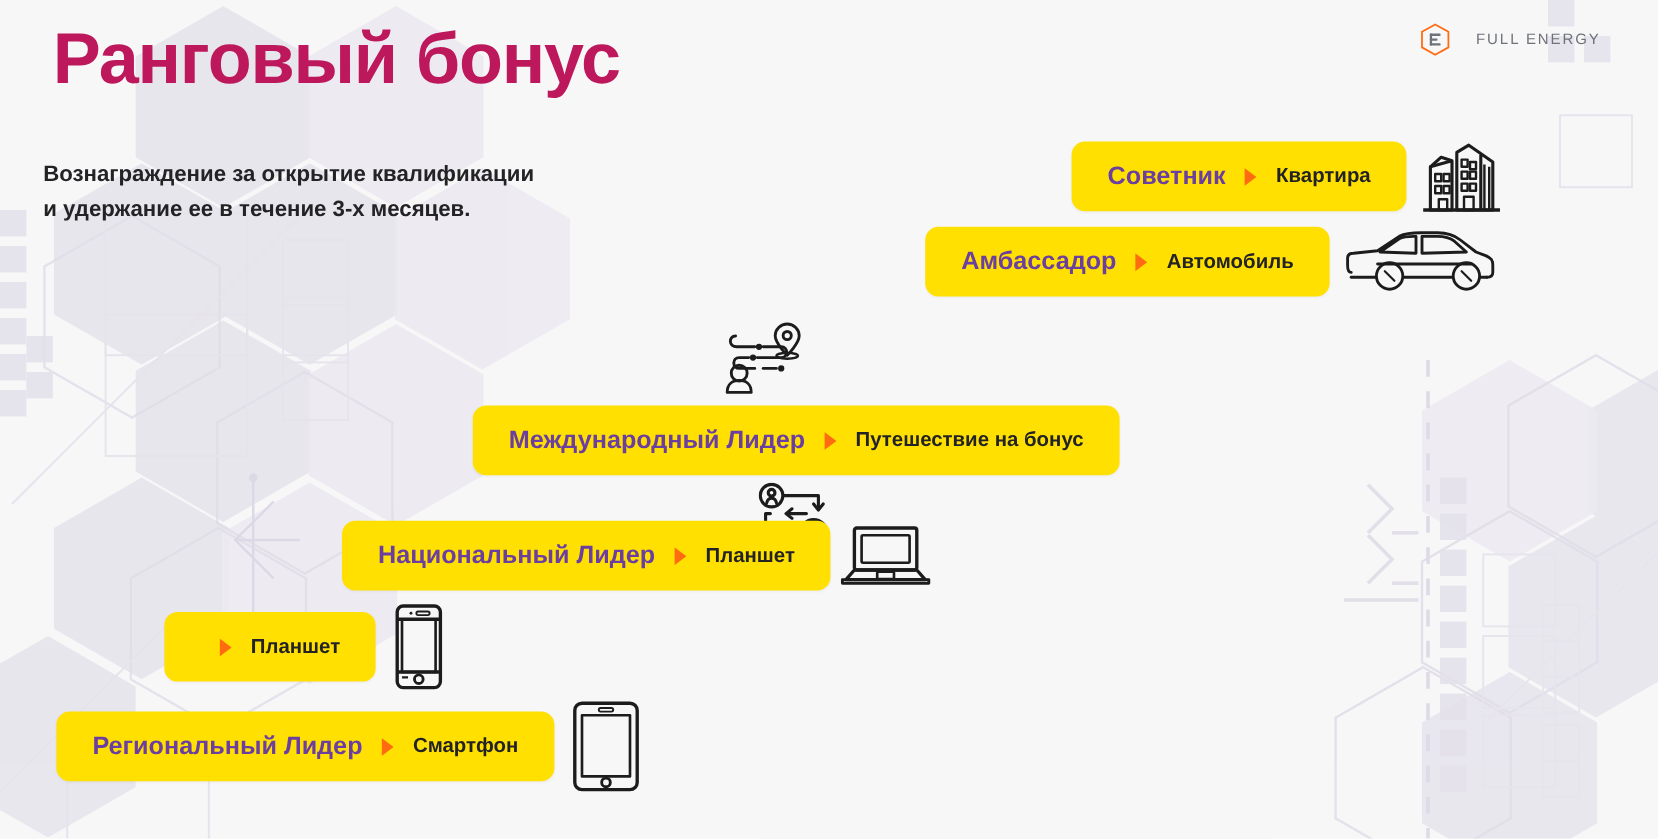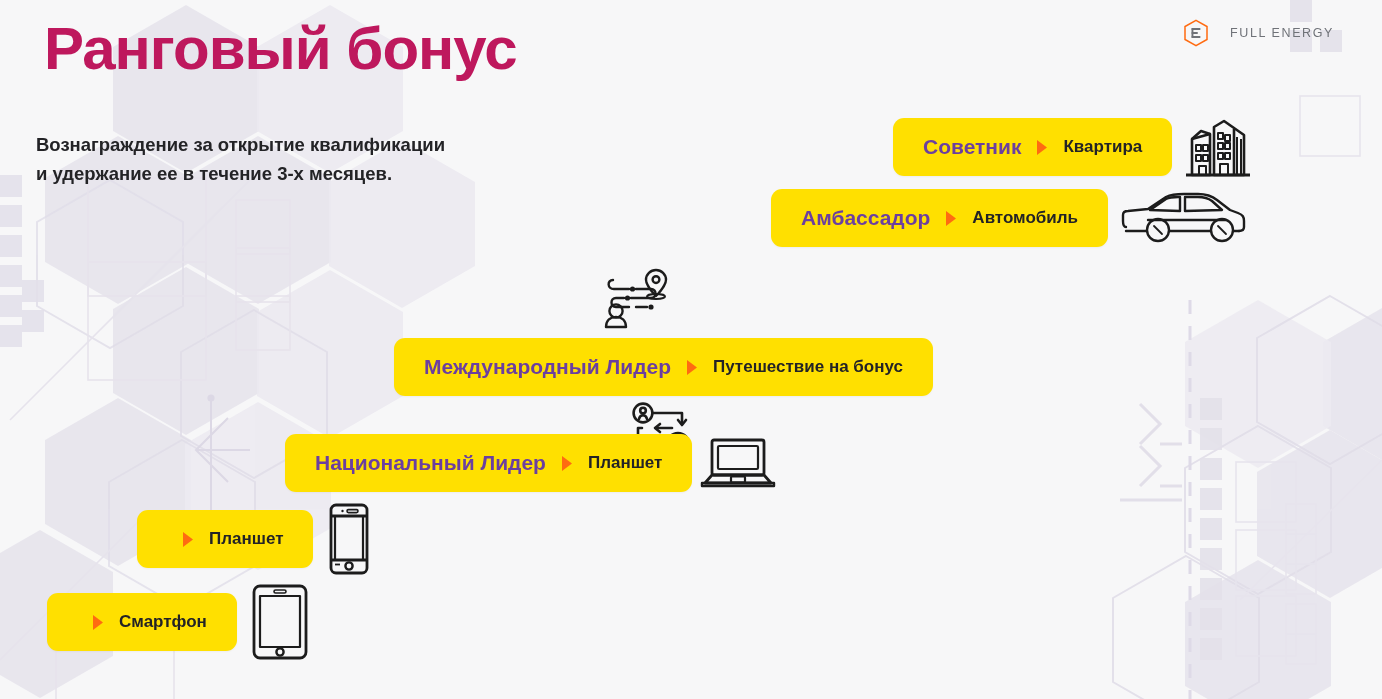--- a/index.html
+++ b/index.html
@@ -395,20 +395,21 @@
           <rect x="20" y="6.6" width="11" height="3" rx="1.5" stroke-width="1.6"></rect>
           <circle cx="15.5" cy="8" r="1.2" fill="#1c1c1c" stroke="none"></circle>
           <circle cx="22" cy="63" r="3.6" stroke-width="2.4"></circle>
           <path d="M8 61.5 L13 61.5" stroke-width="1.8"></path>
         </svg>
       </div>
     </div>
 
     <div class="row" style="left:47px; top:578px;">
       <div class="pill">
+        <span class="rank">Региональный Лидер</span>
         <span class="sep">
           <svg width="10" height="15" viewBox="0 0 10 15">
               <polygon points="0,0 10,7.5 0,15" fill="#FF6B11"></polygon>
             </svg>
         </span>
         <span class="reward">Смартфон</span>
       </div>
       <div class="row-icon" style="width:86px;height:88px;">
         <svg width="60" height="78" viewBox="0 0 60 78" fill="none" stroke="#1c1c1c" stroke-width="2.8" stroke-linejoin="round">
           <rect x="4" y="3" width="52" height="72" rx="6"></rect>

